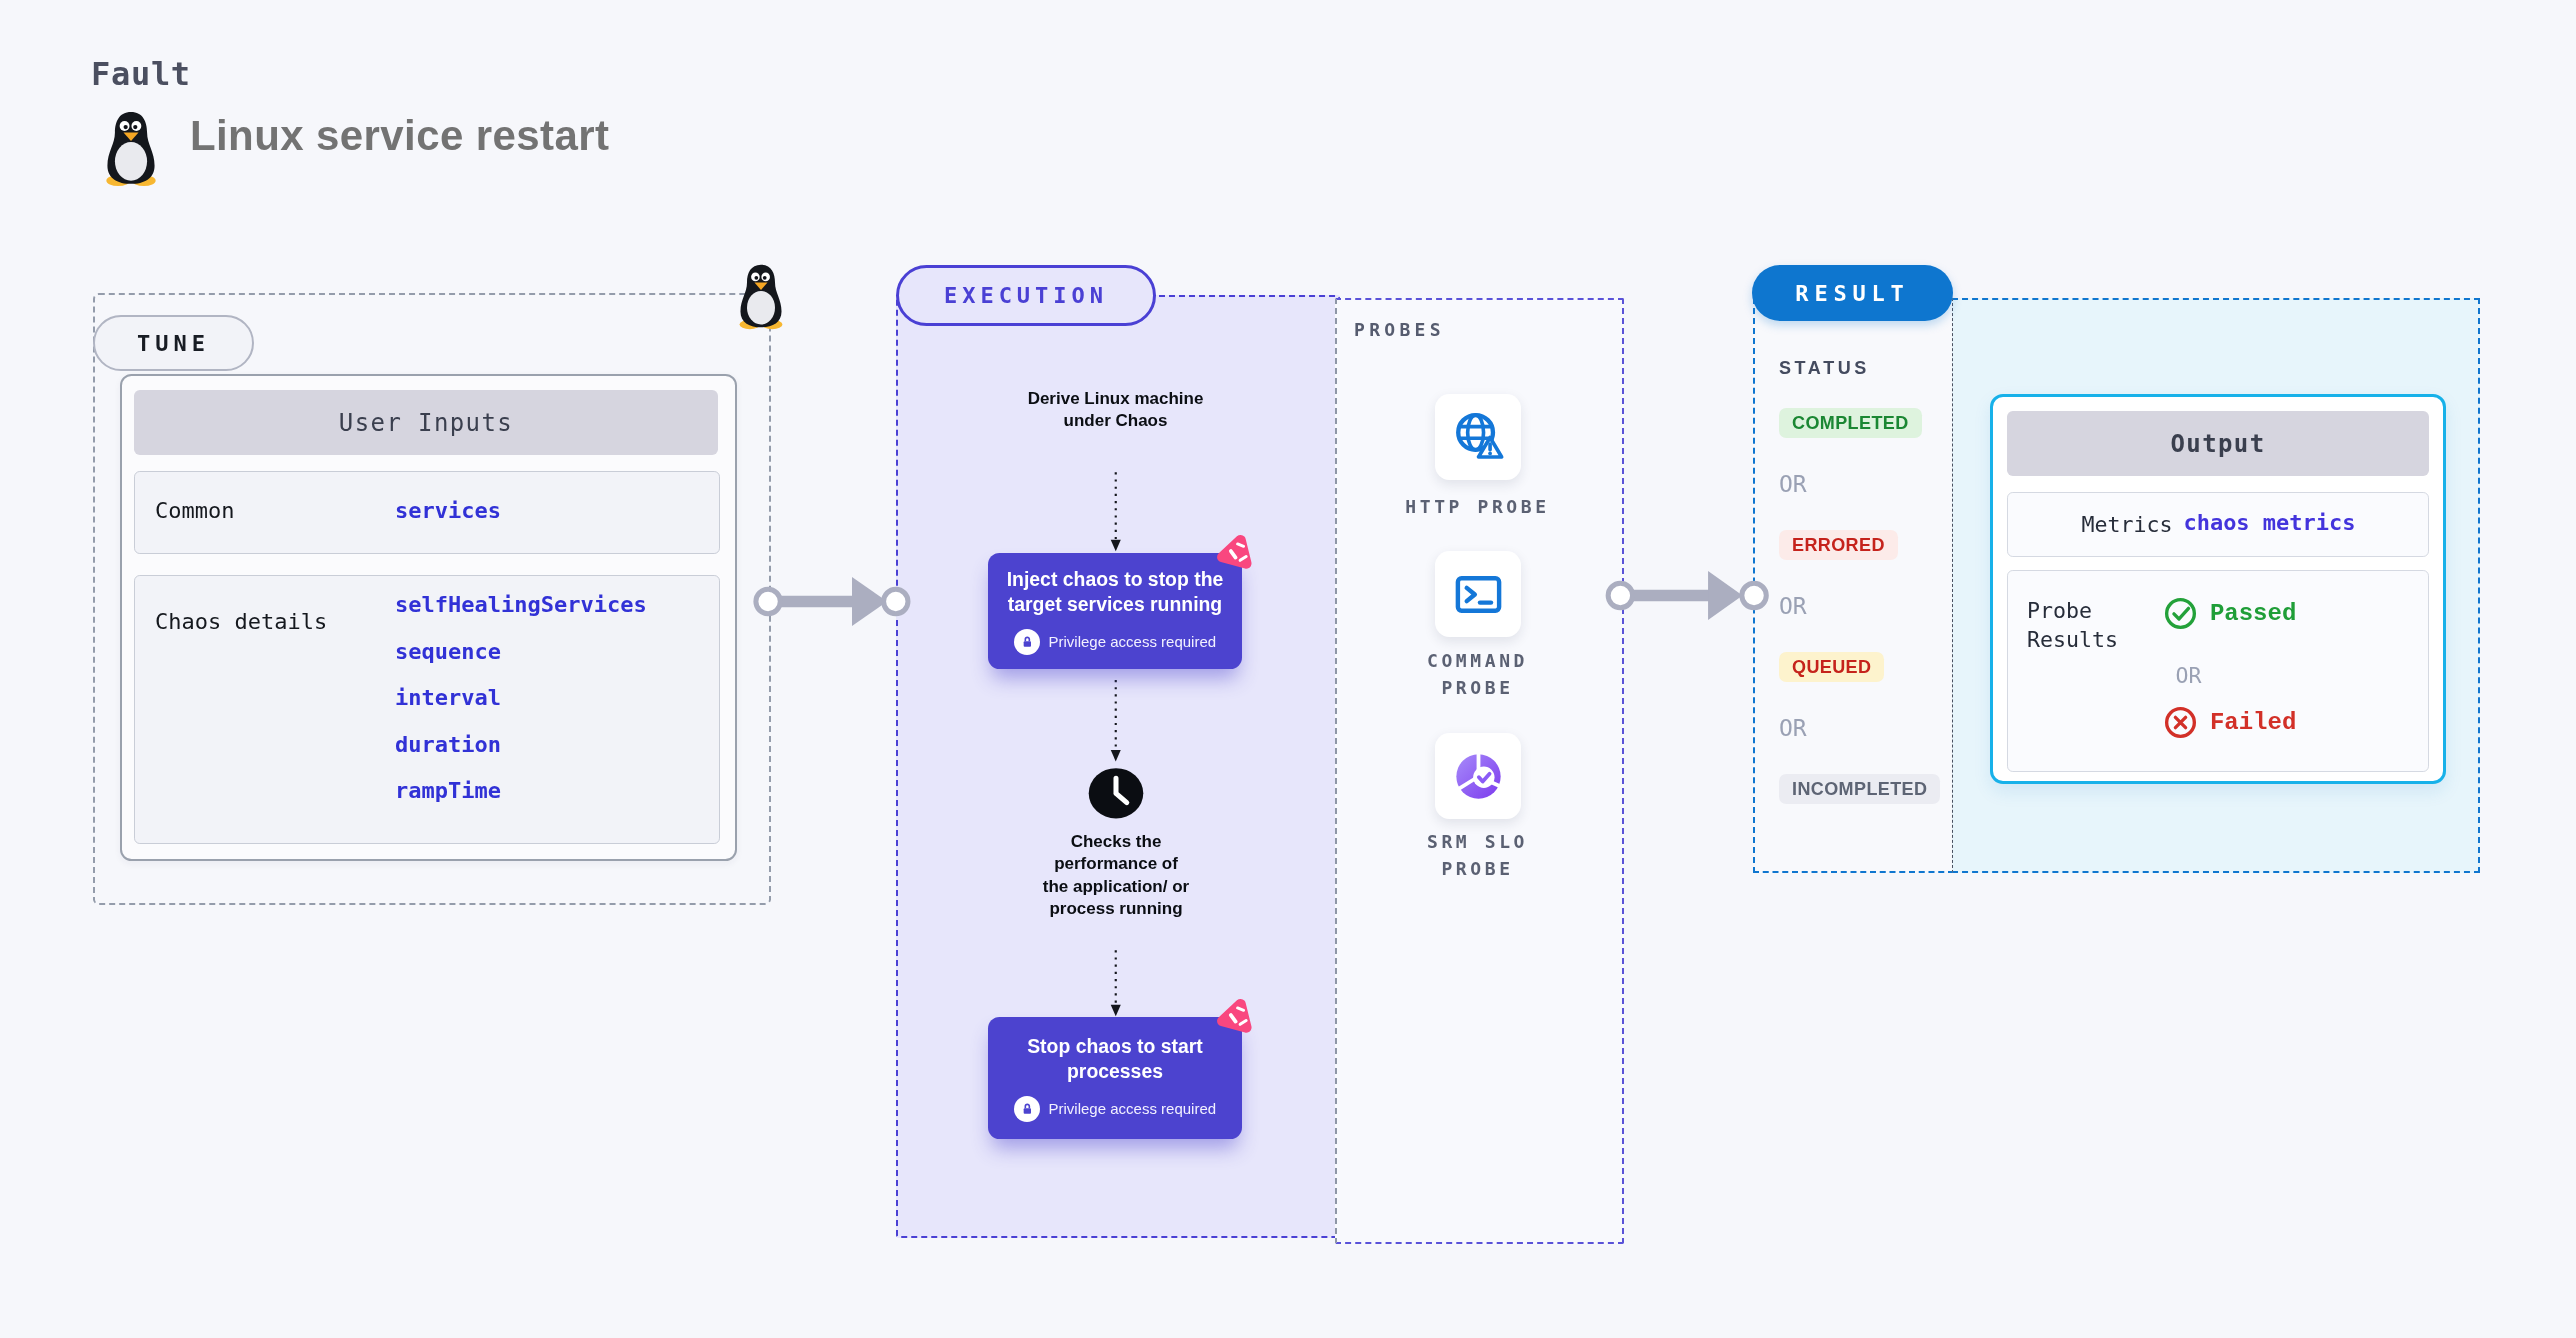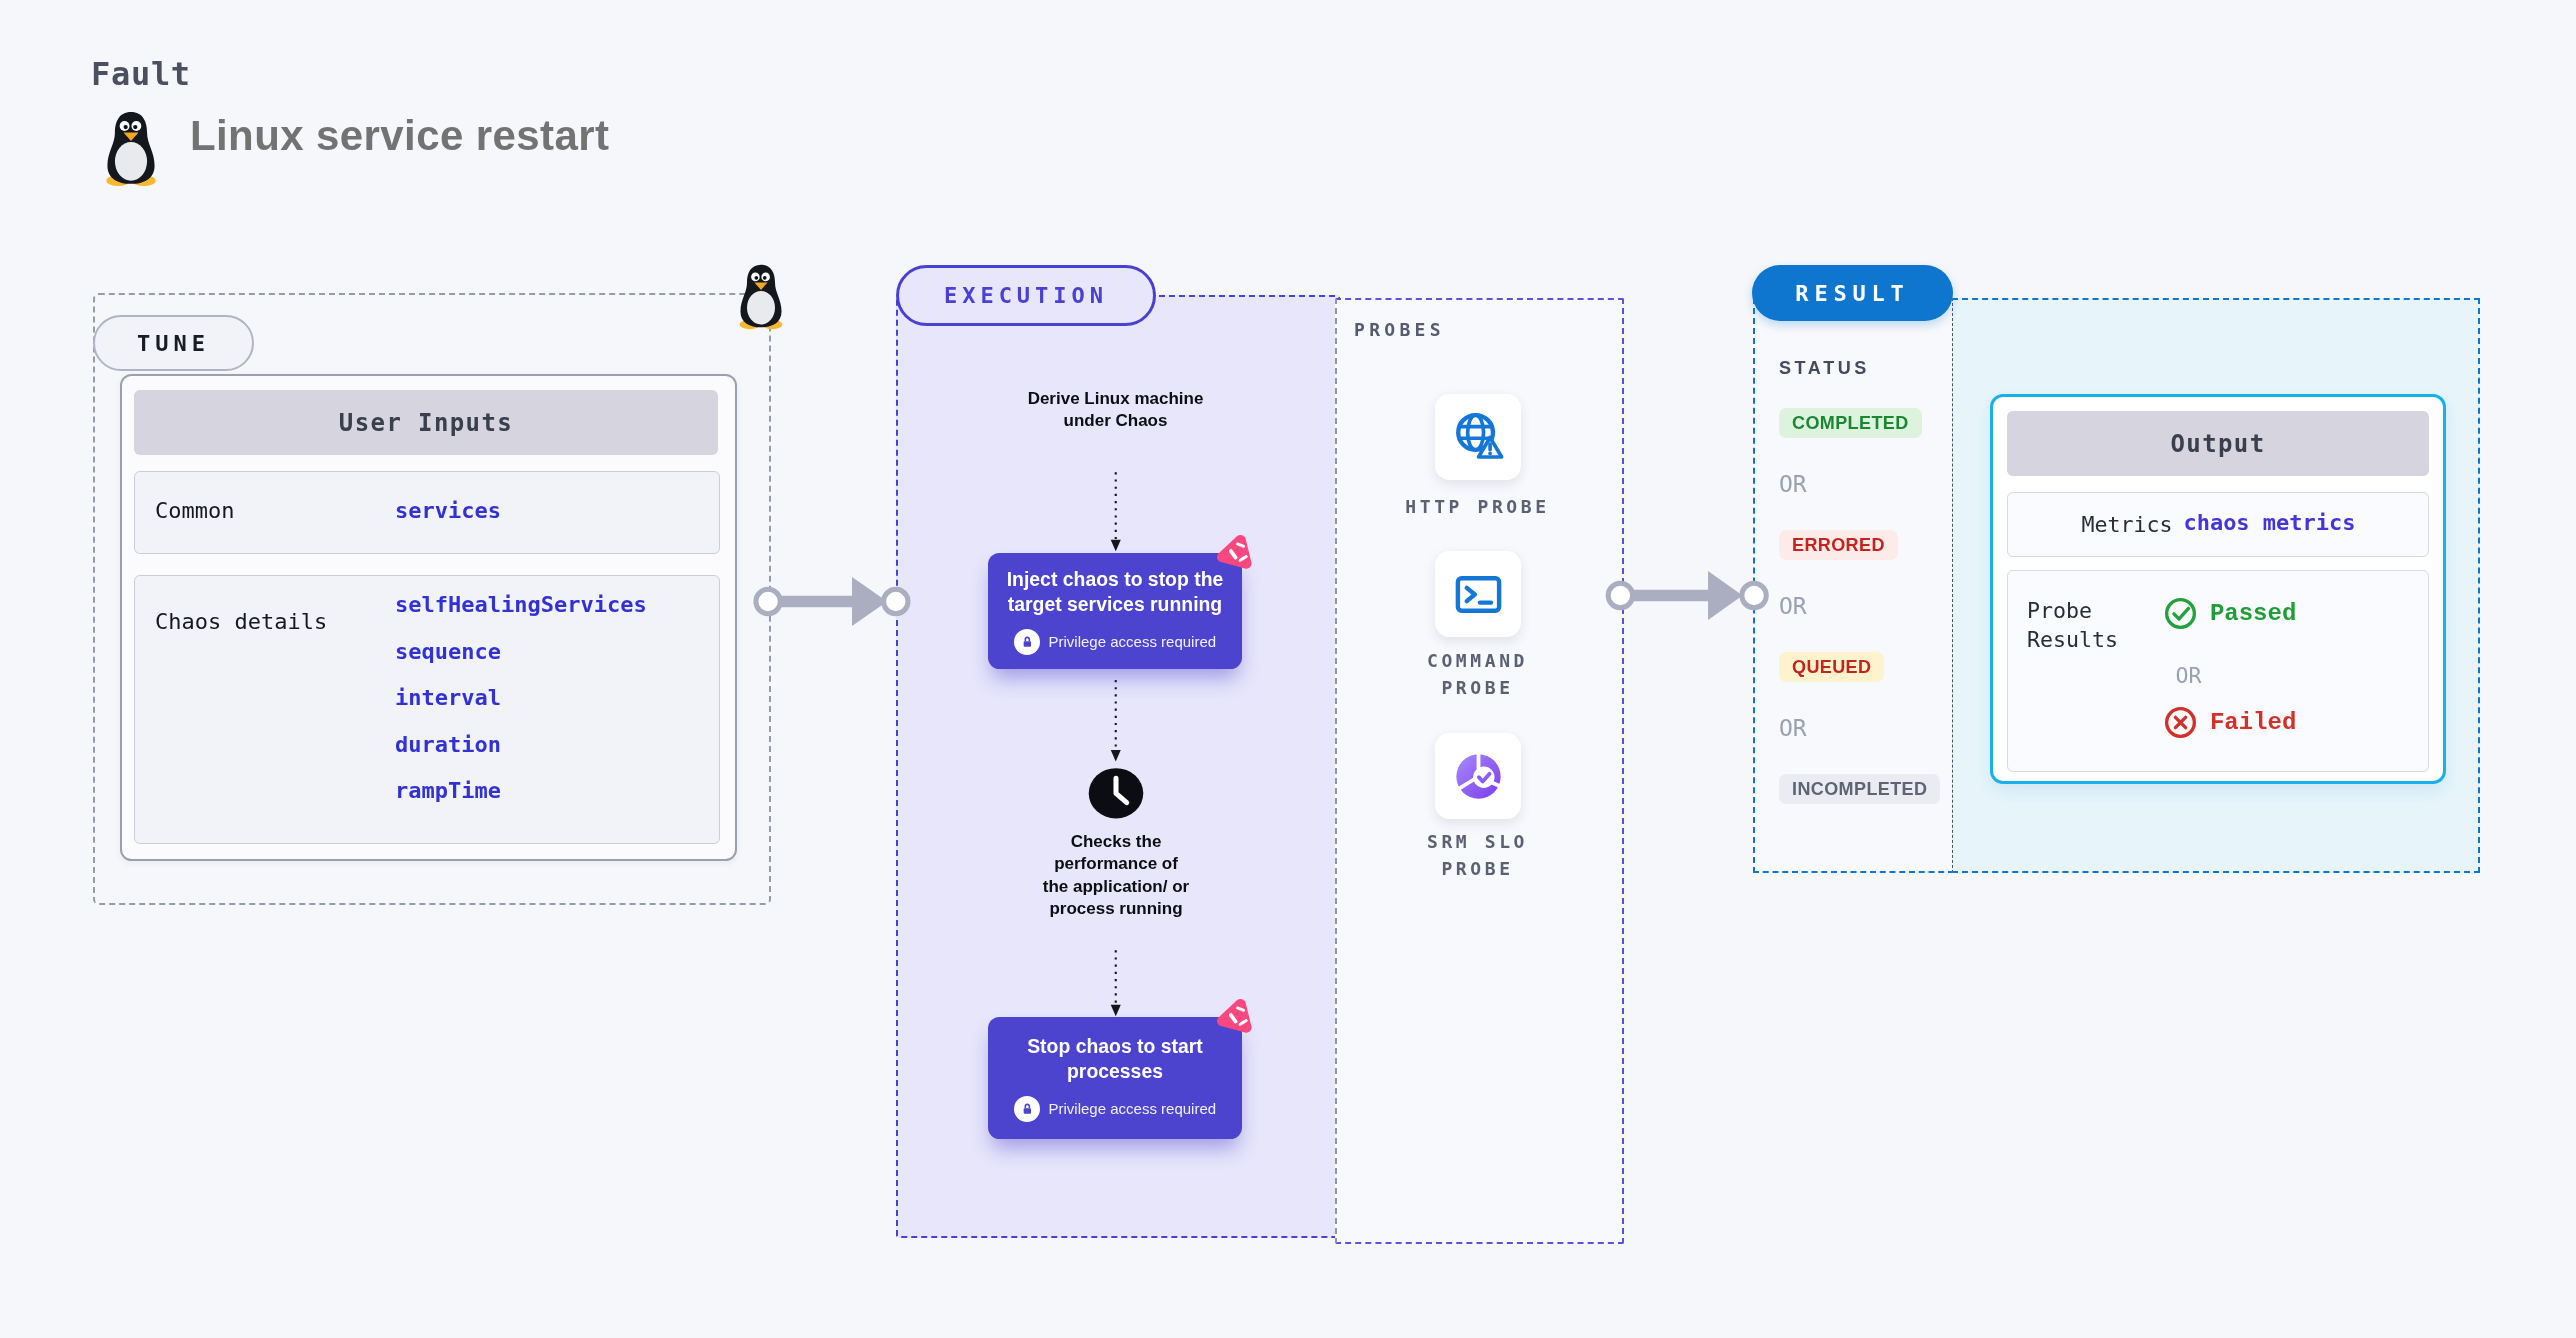--- a/index.html
+++ b/index.html
@@ -38,21 +38,21 @@
   .status-box{left:1753px;top:298px;width:199px;height:571px;background:#f8f9fc;
             border:2.2px dashed #0f76cf;border-right:none;}
   .cyan-box{left:1952px;top:298px;width:525px;height:571px;background:#e7f5fb;
             border:2.9px dashed #0f76cf;border-left:1.4px dashed #4a5160;}
 
   
   .ui-card{left:120px;top:374px;width:613px;height:483px;background:#fbfbfd;
            border:2.2px solid #9aa1ad;border-radius:11.5px;box-shadow:0 2.9px 7.2px rgba(30,40,70,.05);}
   .ui-header{left:134px;top:390px;width:584px;height:65px;background:#d6d5df;border-radius:5.8px;
              display:flex;align-items:center;justify-content:center;
-             font-size:24px;font-weight:bold;color:#3a3f4e;letter-spacing:1.4px;}
+             font-size:24px;font-weight:normal;color:#3a3f4e;letter-spacing:1.4px;}
   .ui-row{background:#f2f3f8;border:1.4px solid #c9cdd7;border-radius:5.8px;}
   .ui-row1{left:134px;top:471px;width:584px;height:81px;}
   .ui-row2{left:134px;top:575px;width:584px;height:267px;}
   .ui-label{font-size:22px;color:#15181e;}
   .ui-value{font-size:22px;font-weight:600;color:#3131d6;}
   .ui-values{display:flex;flex-direction:column;gap:21.6px;}
 
   
   .step-text{font-size:17px;font-weight:bold;color:#0b0e13;line-height:1.32;z-index:3;}
   .chaos-card{width:254px;background:#4c43cf;border-radius:11.5px;z-index:3;

